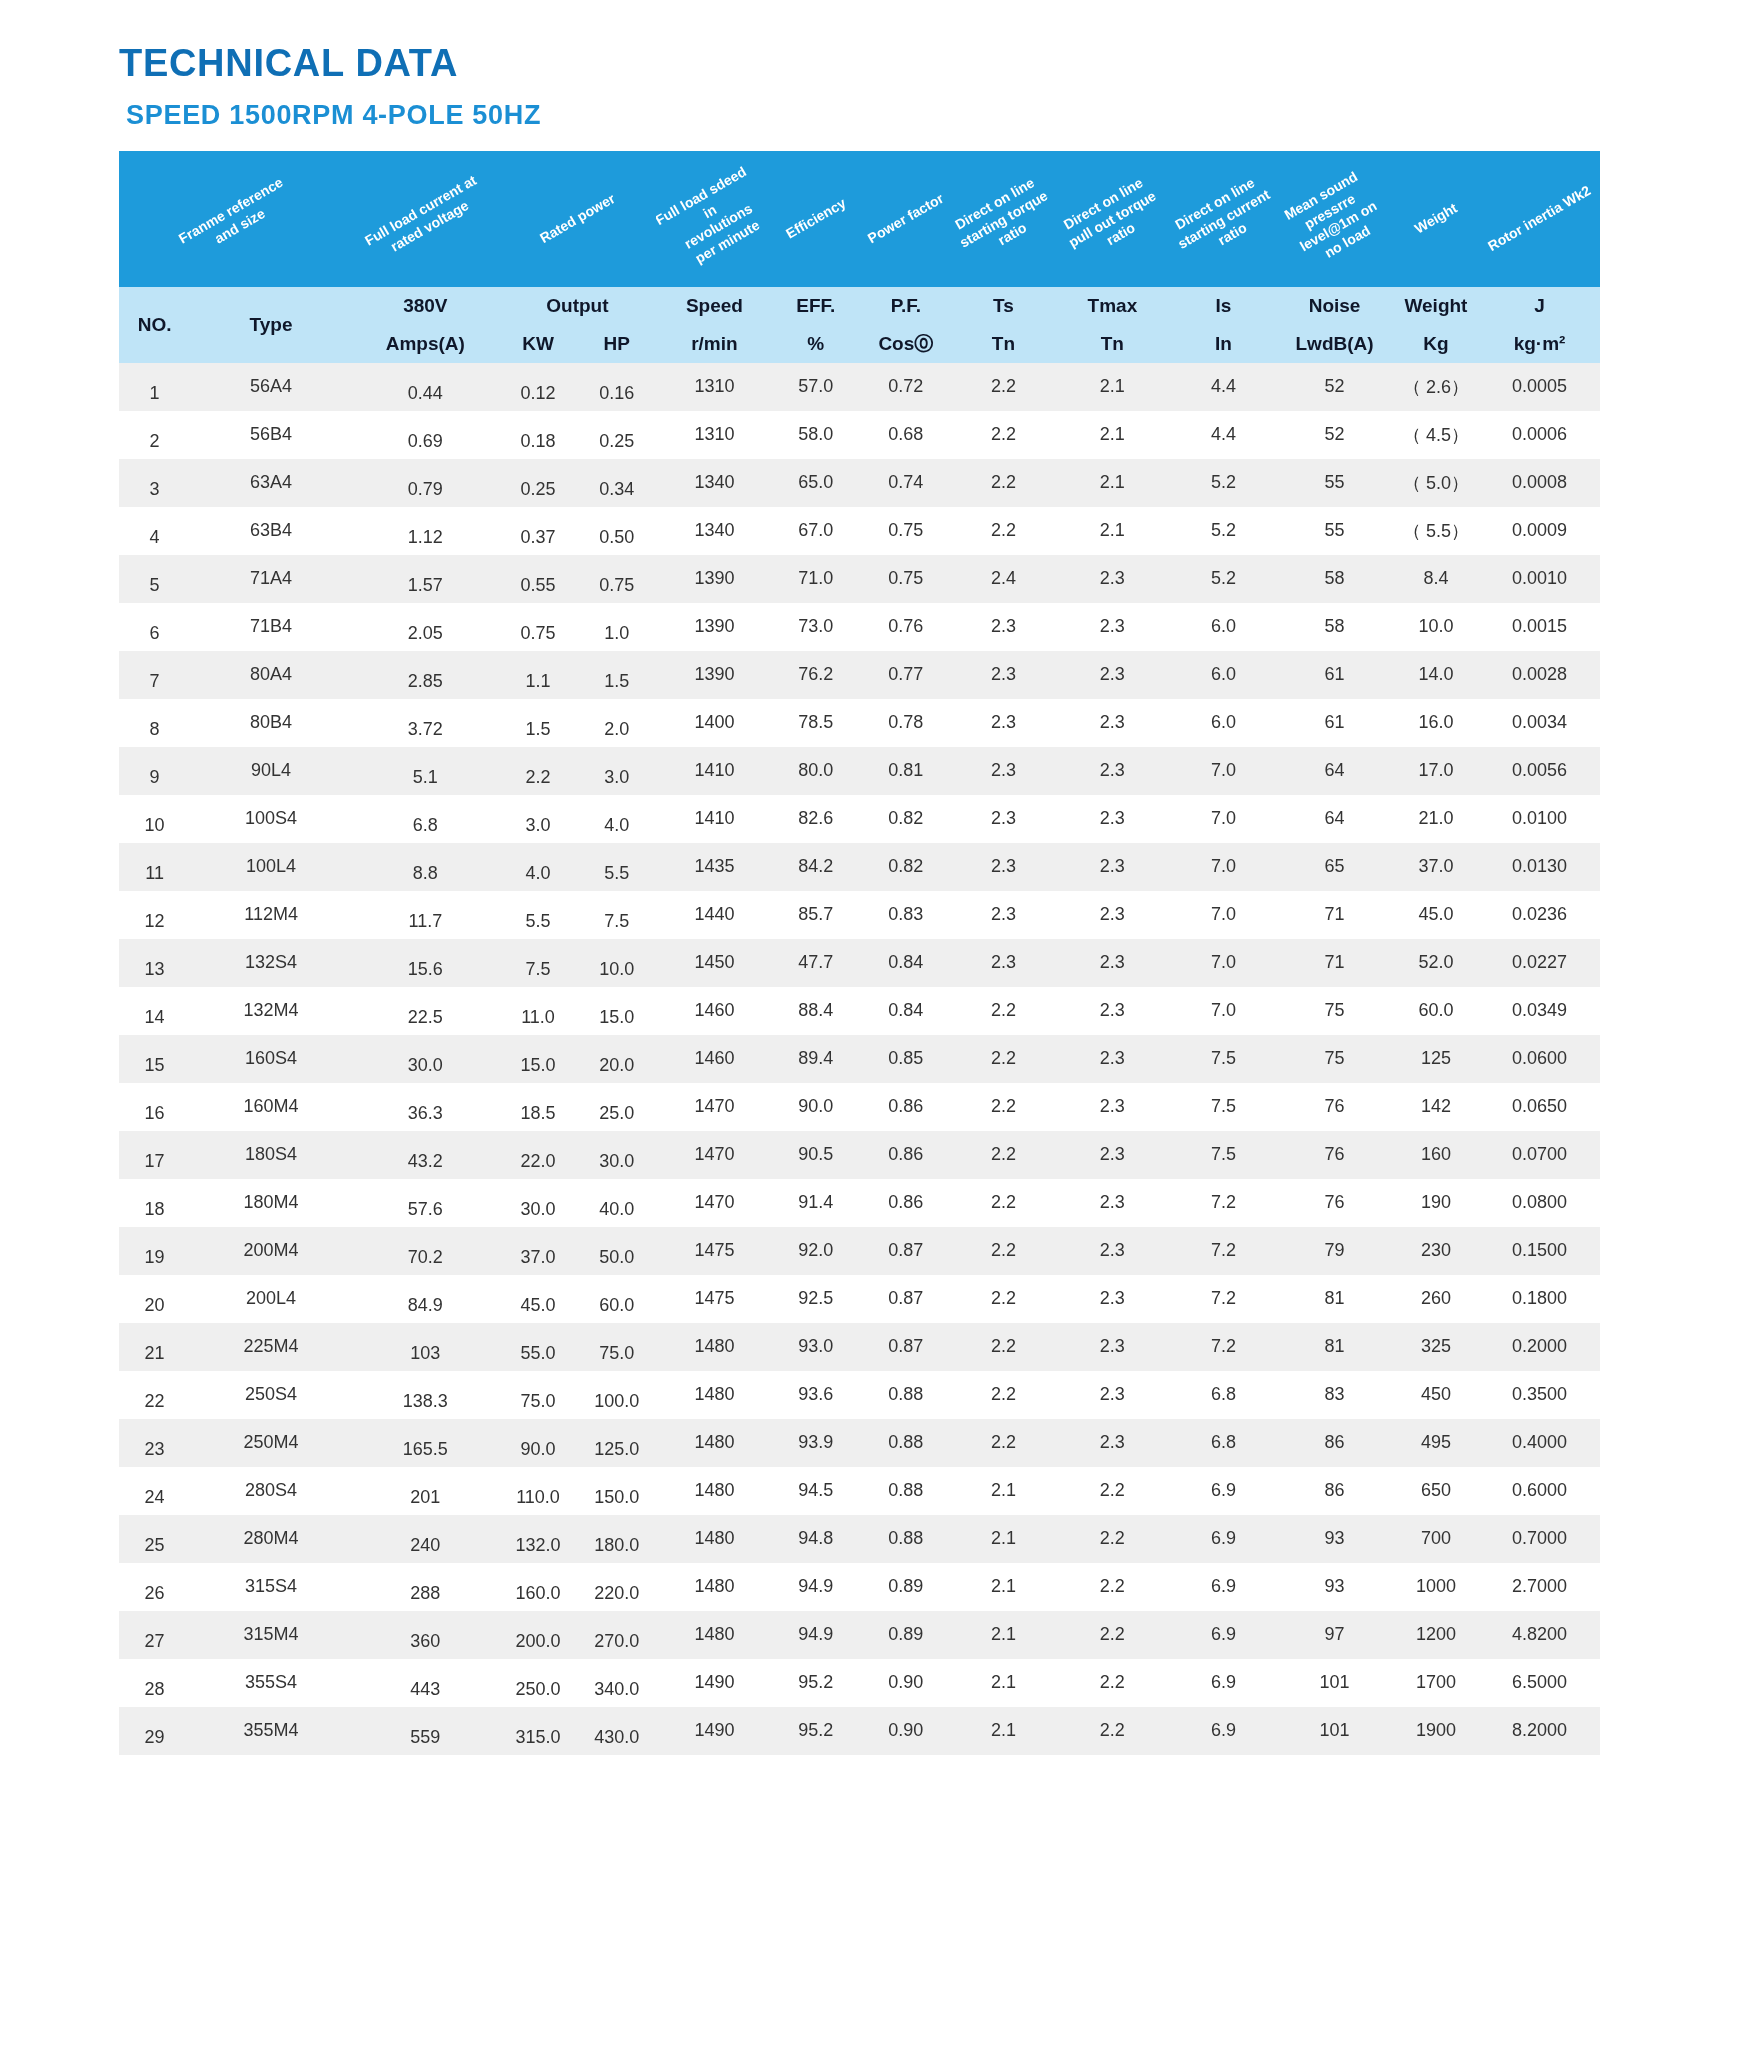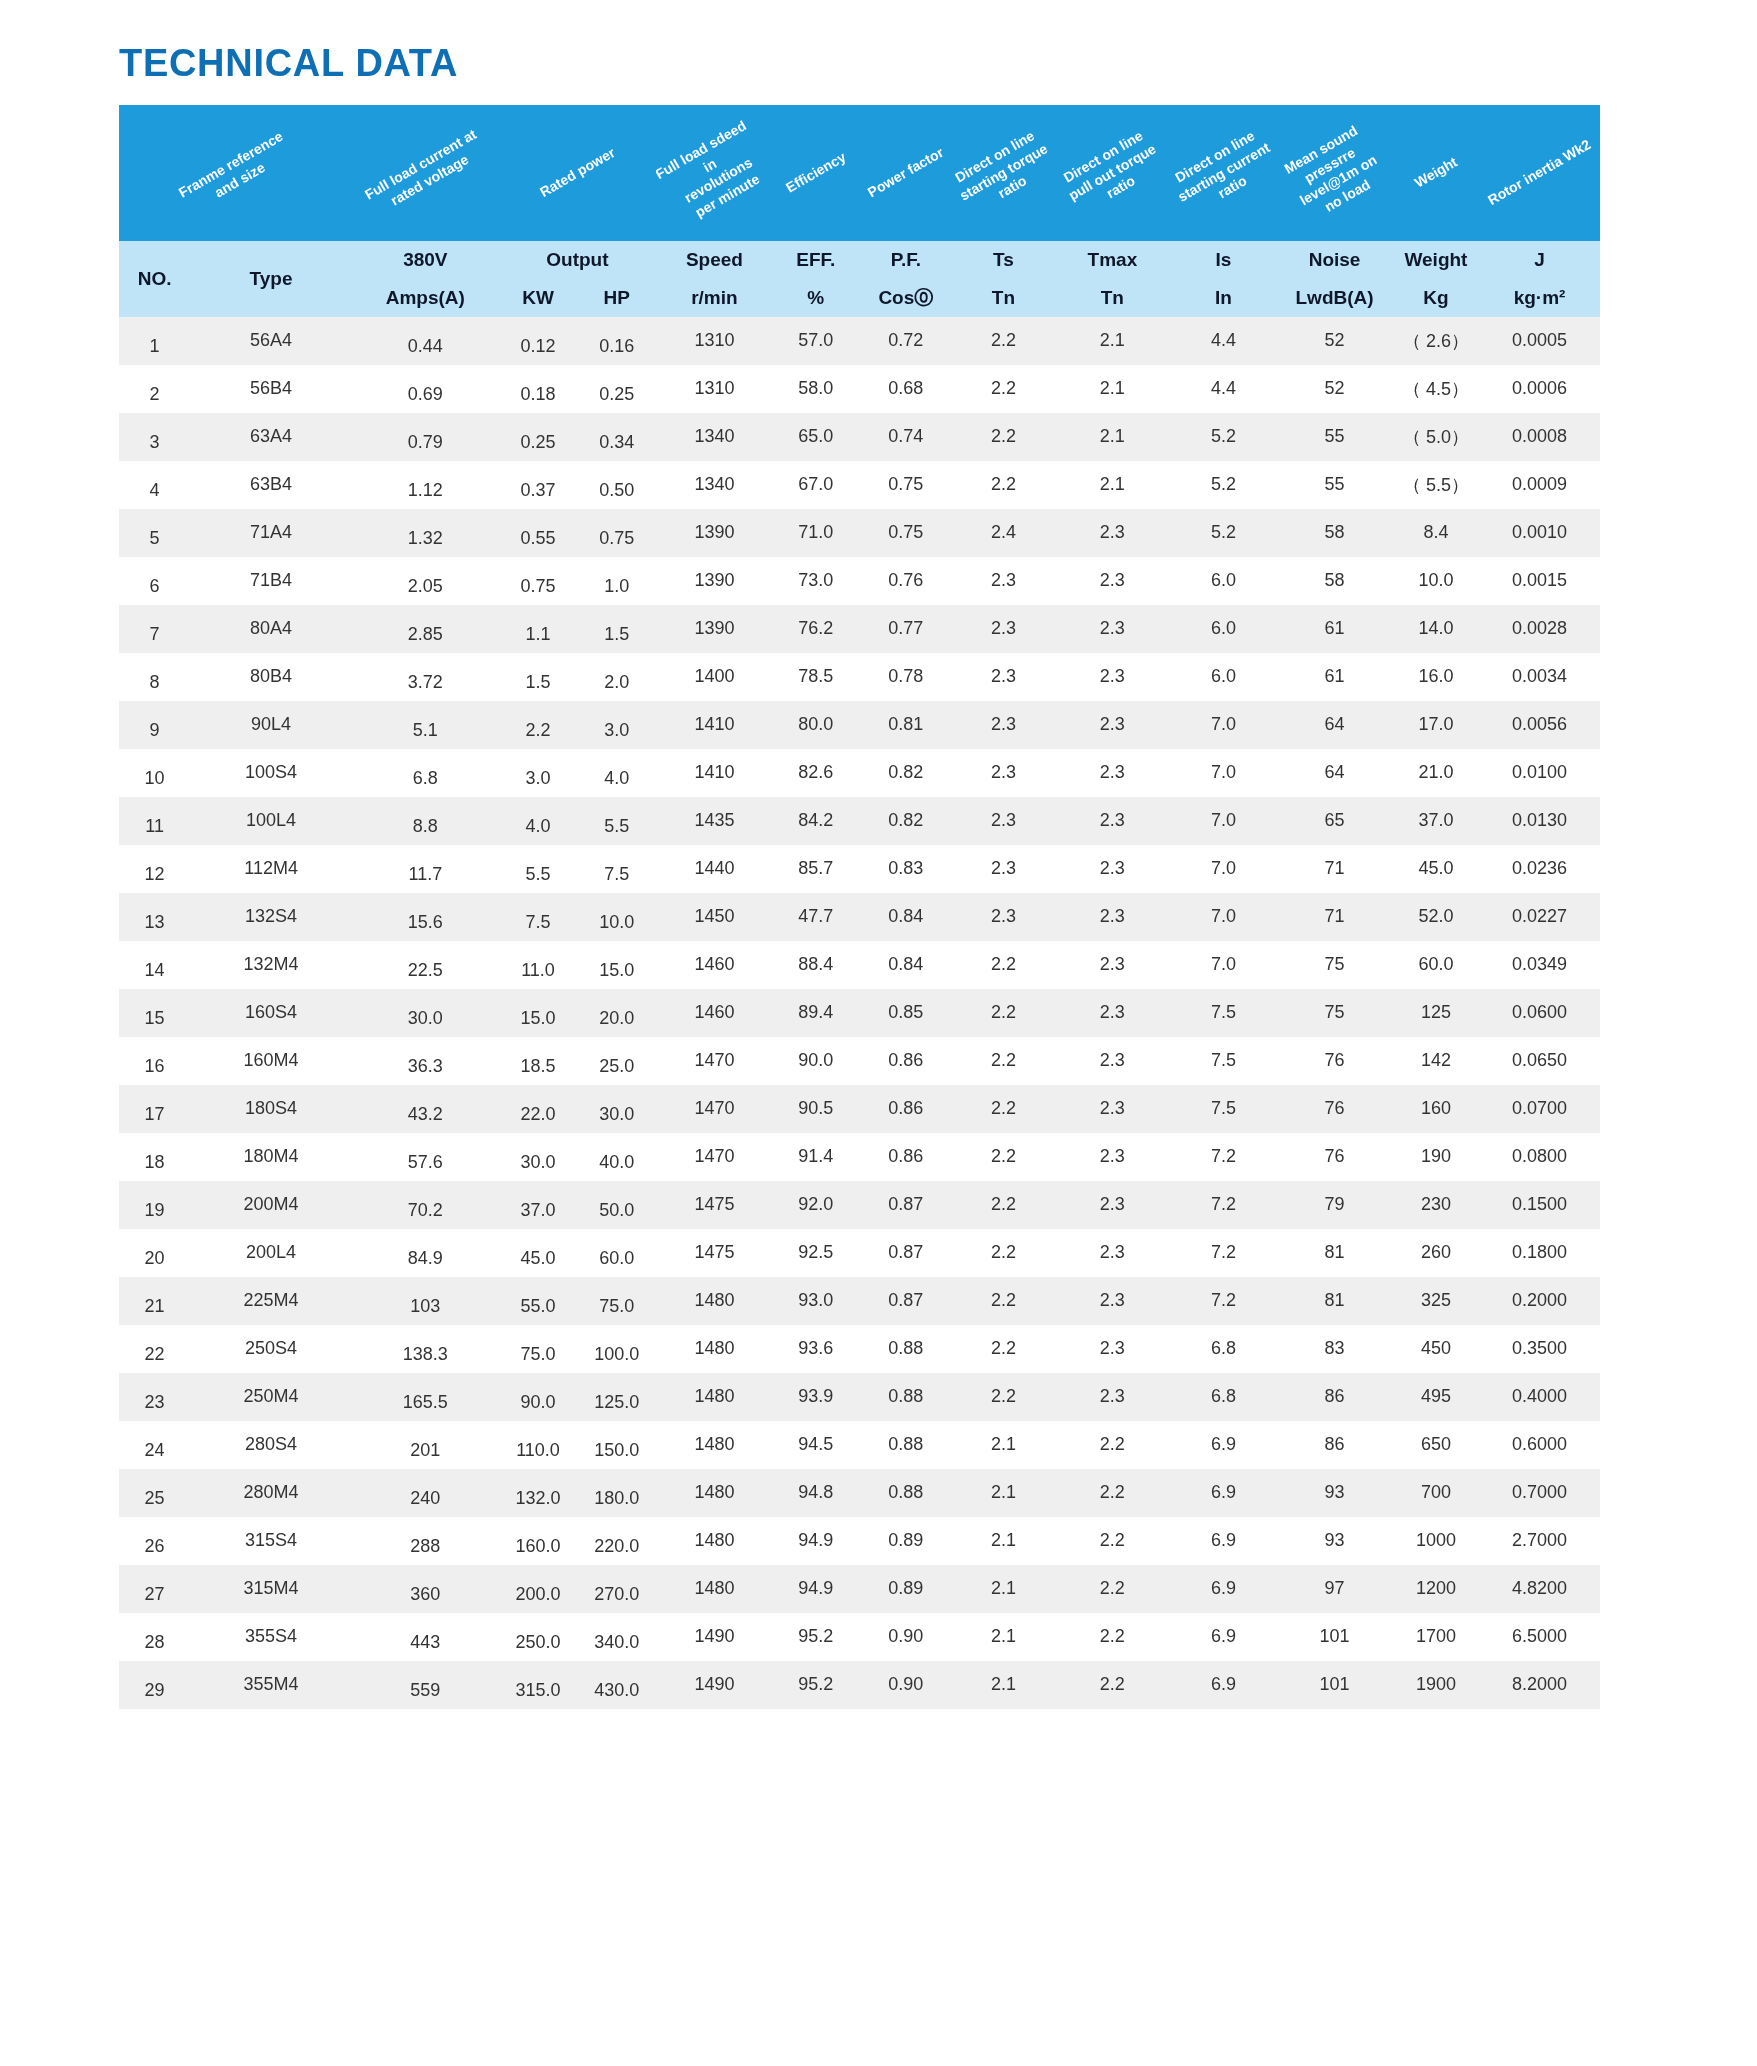--- a/index.html
+++ b/index.html
@@ -89,20 +89,21 @@
   td.no { font-size: 17.5px; }
   td.type { font-size: 18px; }
   .lowered { position: relative; top: 6.3px; }
 </style>
 </head>
 <body>
 
 <div class="page">
 
   <div class="title">TECHNICAL DATA</div>
+  <div class="subtitle">SPEED  1500RPM   4-POLE  50HZ</div>
 
   <table class="data">
     <colgroup>
       <col style="width:66px">
       <col style="width:150px">
       <col style="width:136px">
       <col style="width:73px">
       <col style="width:73px">
       <col style="width:108px">
       <col style="width:80px">
@@ -261,21 +262,21 @@
           <td><span>2.2</span></td>
           <td><span>2.1</span></td>
           <td><span>5.2</span></td>
           <td><span>55</span></td>
           <td><span>（ 5.5）</span></td>
           <td><span>0.0009</span></td>
         </tr>
         <tr class="d even">
           <td class="no"><span class="lowered">5</span></td>
           <td class="type"><span>71A4</span></td>
-          <td><span class="lowered">1.32</span></td>
+          <td><span class="lowered">1.57</span></td>
           <td><span class="lowered">0.55</span></td>
           <td><span class="lowered">0.75</span></td>
           <td><span>1390</span></td>
           <td><span>71.0</span></td>
           <td><span>0.75</span></td>
           <td><span>2.4</span></td>
           <td><span>2.3</span></td>
           <td><span>5.2</span></td>
           <td><span>58</span></td>
           <td><span>8.4</span></td>

